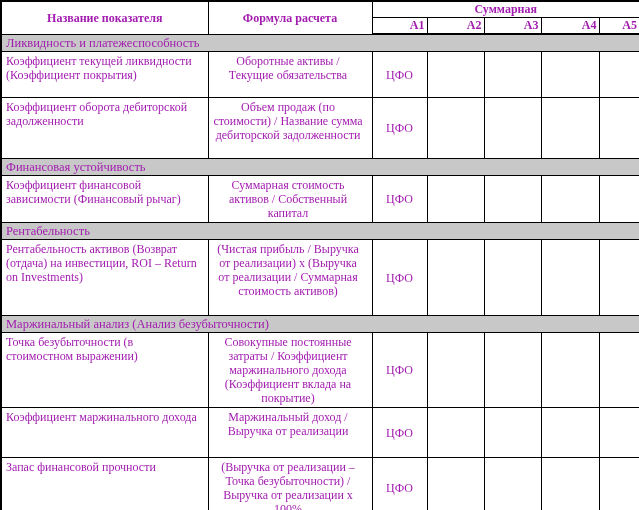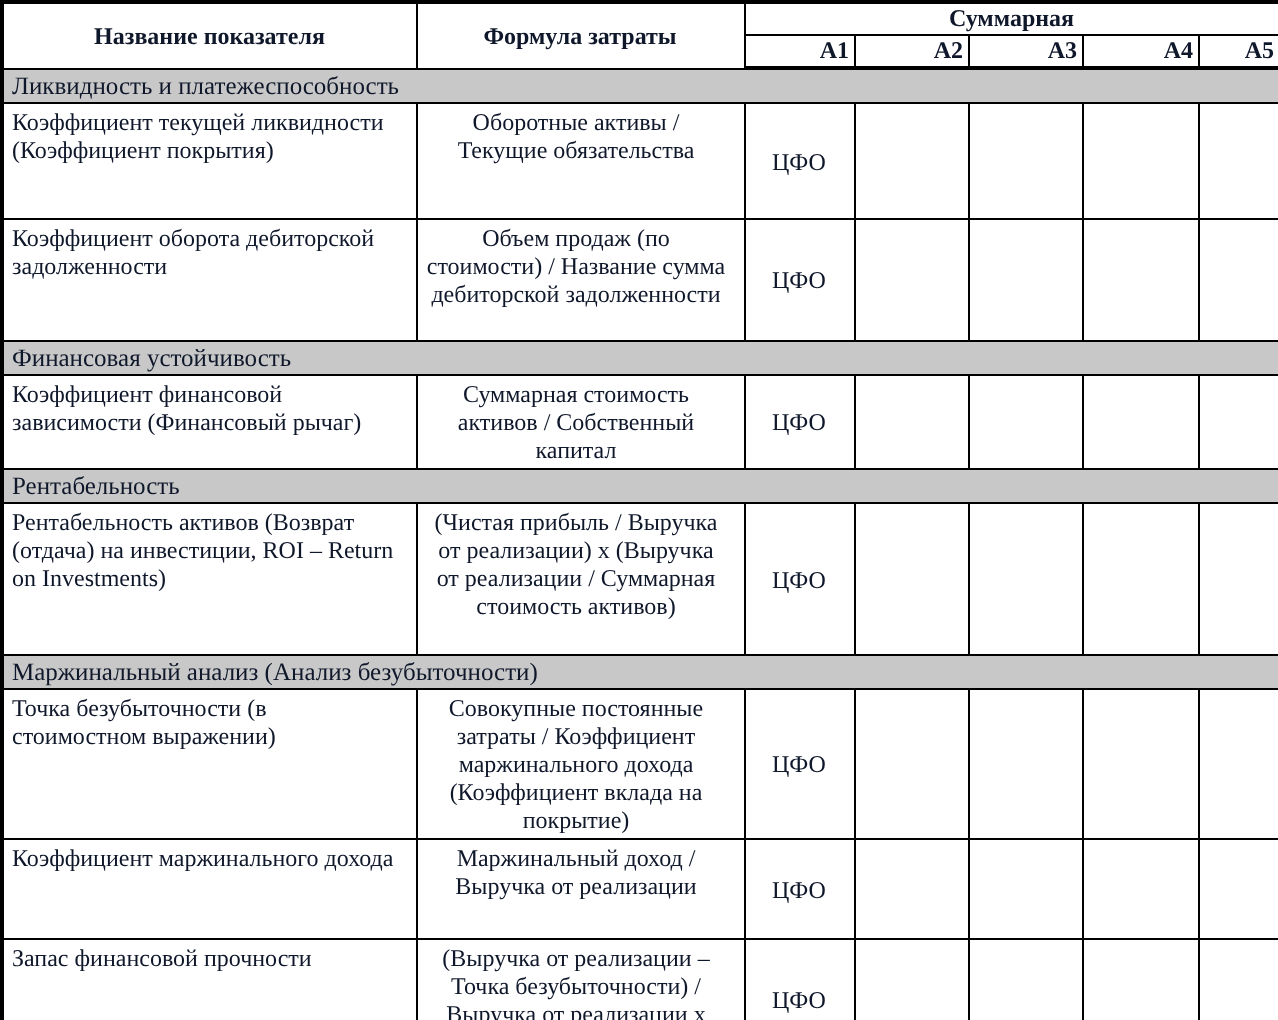--- a/index.html
+++ b/index.html
@@ -5,21 +5,21 @@
   html, body {
     margin: 0;
     padding: 0;
     background: #ffffff;
   }
   .table-wrap {
     width: 639px;
     height: 510px;
     overflow: hidden;
     font-family: "Liberation Serif", "DejaVu Serif", serif;
-    color: #0f172a;
+    color: #a21caf;
   }
   table.indicators {
     border-collapse: collapse;
     table-layout: fixed;
     width: 639px;
     border: 2px solid #000000;
   }
   table.indicators td, table.indicators th {
     border: 1px solid #000000;
     font-size: 12px;
@@ -70,36 +70,36 @@
       <col style="width:164px">
       <col style="width:55px">
       <col style="width:57px">
       <col style="width:57px">
       <col style="width:58px">
       <col style="width:41px">
     </colgroup>
     <thead>
       <tr style="height:16px">
         <th rowspan="2">Название показателя</th>
-        <th rowspan="2">Формула затраты</th>
+        <th rowspan="2">Формула расчета</th>
         <th colspan="5" style="border-bottom-width:1px">Суммарная</th>
       </tr>
       <tr class="sub" style="height:17px">
         <th>А1</th>
         <th>А2</th>
         <th>А3</th>
         <th>А4</th>
         <th>А5</th>
       </tr>
     </thead>
     <tbody>
       <tr class="section-row" style="height:16px">
         <td colspan="7">Ликвидность и платежеспособность</td>
       </tr>
-      <tr style="height:58px">
+      <tr style="height:46px">
         <td class="name-cell">Коэффициент текущей ликвидности (Коэффициент покрытия)</td>
         <td class="formula-cell">Оборотные активы / Текущие обязательства</td>
         <td class="analytics-cell">ЦФО</td>
         <td class="analytics-cell"></td>
         <td class="analytics-cell"></td>
         <td class="analytics-cell"></td>
         <td class="analytics-cell"></td>
       </tr>
       <tr style="height:61px">
         <td class="name-cell">Коэффициент оборота дебиторской задолженности</td>

